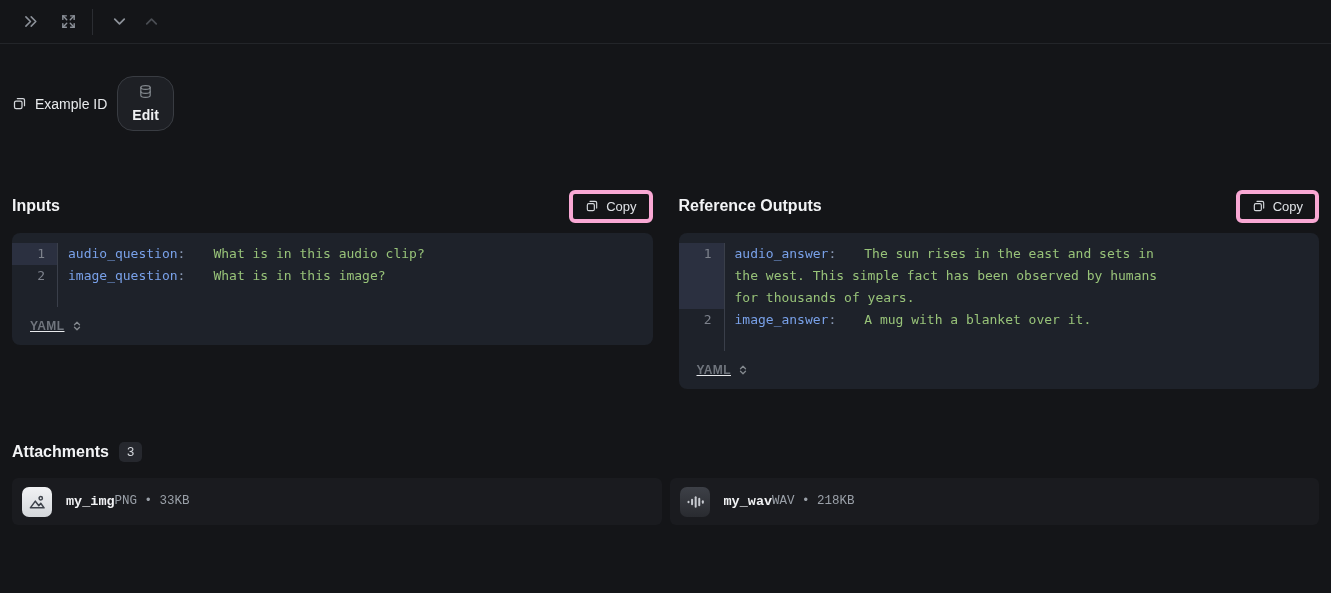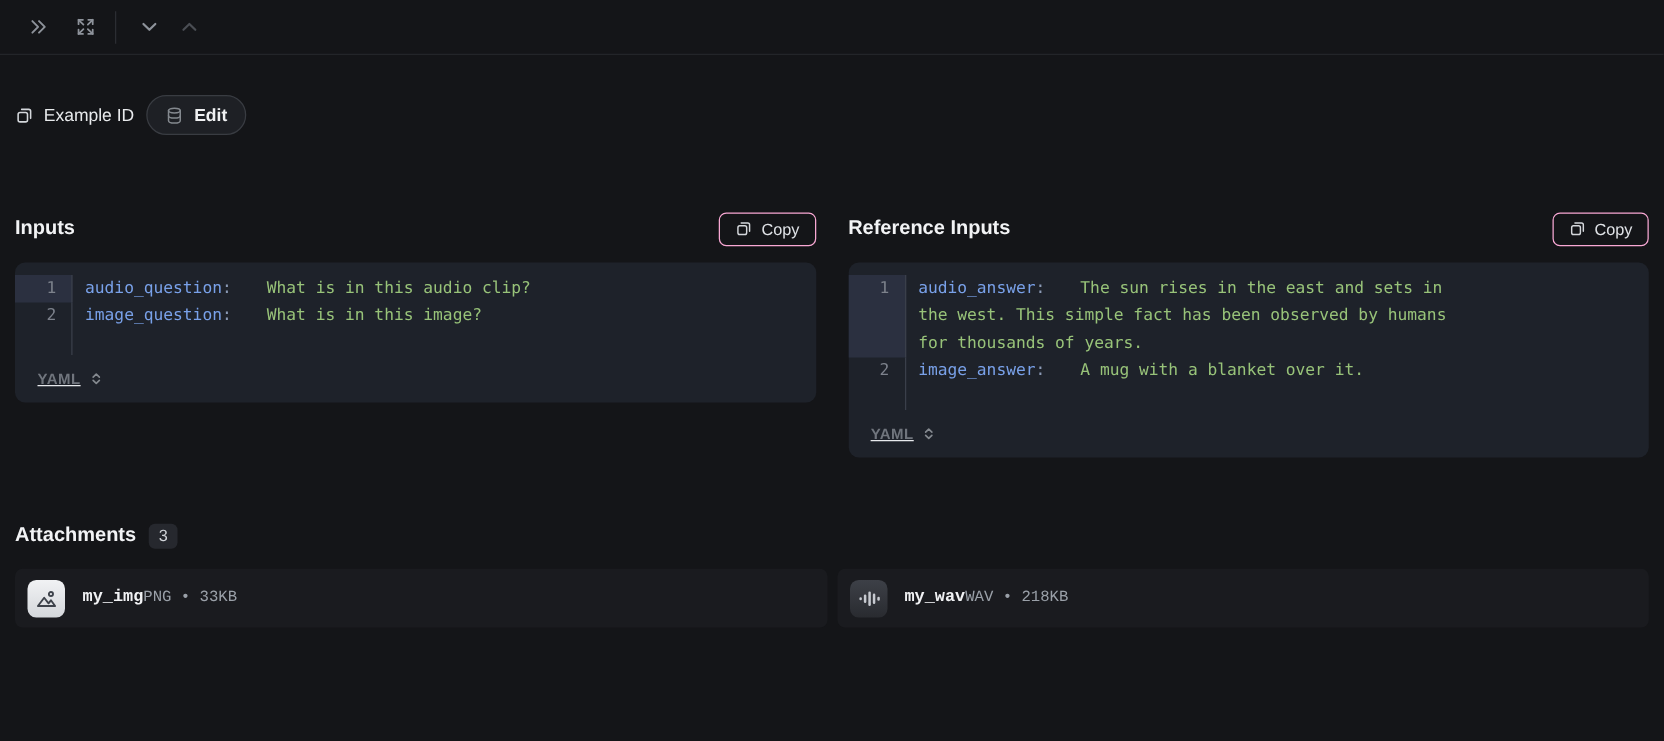--- a/index.html
+++ b/index.html
@@ -16,29 +16,29 @@
 
   
   .page-header { display:flex; align-items:center; justify-content:space-between;
     padding:0 12px; margin-top:32px; }
   .page-title { font-size:23px; font-weight:700; color:#fafbfc; letter-spacing:-0.2px; }
   .header-actions { display:flex; align-items:center; gap:10px; }
   .ghost-btn { display:flex; align-items:center; gap:8px; color:#e8eaec; font-size:14px;
     background:none; border:none; cursor:pointer; font-family:inherit; }
   .edit-btn { display:flex; align-items:center; gap:8px; color:#f0f1f3; font-size:14px;
     font-weight:600; background:#1e2025; border:1px solid #393c42; border-radius:16px;
-    padding:7px 14px; cursor:pointer; font-family:inherit; }
+    padding:7px 14px; cursor:pointer; font-family:inherit;flex-direction:column; }
 
   
   .panels { display:grid; grid-template-columns:1fr 1fr; column-gap:26px;
     padding:0 12px; margin-top:60px; align-items:start; }
   .panel-head { display:flex; align-items:center; justify-content:space-between; height:30px; }
   .panel-title { font-size:16px; font-weight:600; color:#f2f3f5; }
   .copy-btn { display:flex; align-items:center; gap:7px; color:#dfe2e6; font-size:13px;
-    background:transparent; border:1px solid #f9a8d4; border-radius:6px; padding:5px 12px;
+    background:transparent; border:4px solid #f9a8d4; border-radius:6px; padding:5px 12px;
     cursor:pointer; font-family:inherit;text-align:center; }
 
   .code-panel { margin-top:12px; background:#1e222a; border-radius:8px; padding:10px 0 8px; }
   .code-grid { display:grid; grid-template-columns:46px 1fr; }
   .gutter-cell { text-align:right; padding-right:12px; color:#7d828c;
     font-family:"DejaVu Sans Mono", monospace; font-size:13px; line-height:22px;
     border-right:1px solid #3a3f4a; }
   .gutter-cell.active { background:#2b3040; }
   .gutter-cell.spacer { height:20px; }
   .code-cell { padding-left:10px; padding-right:10px; max-width:446px;
@@ -168,21 +168,21 @@
             <path d="M7 9.5 12 4.5l5 5"></path>
               <path d="M7 14.5l5 5 5-5"></path>
           </svg>
         </span>
       </div>
     </div>
   </section>
 
   <section>
     <div class="panel-head">
-      <div class="panel-title">Reference Inputs</div>
+      <div class="panel-title">Reference Outputs</div>
       <button class="copy-btn">
         <span class="select-icon">
           <svg width="14" height="14" viewBox="0 0 24 24" fill="none" stroke="#d4d7db" stroke-width="2" stroke-linecap="round" stroke-linejoin="round">
             <rect x="4" y="8" width="12" height="12" rx="2.5"></rect>
             <path d="M8.5 4h9a2.5 2.5 0 0 1 2.5 2.5v9"></path>
           </svg>
         </span>
         <span>Copy</span>
       </button>
     </div>

